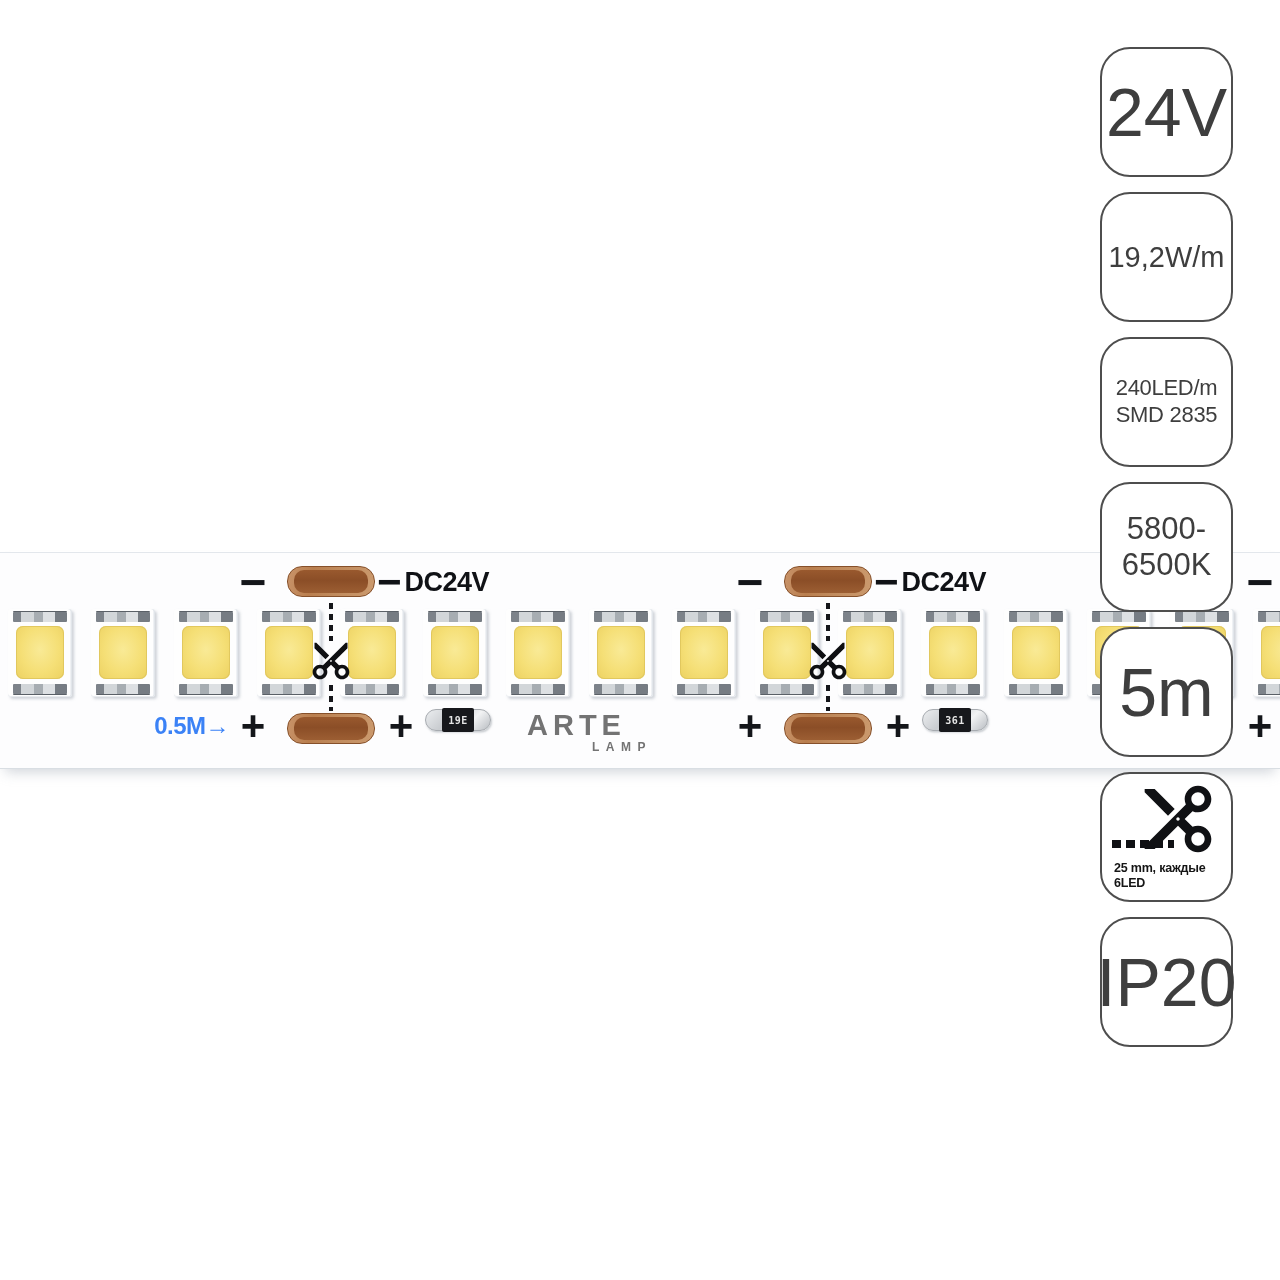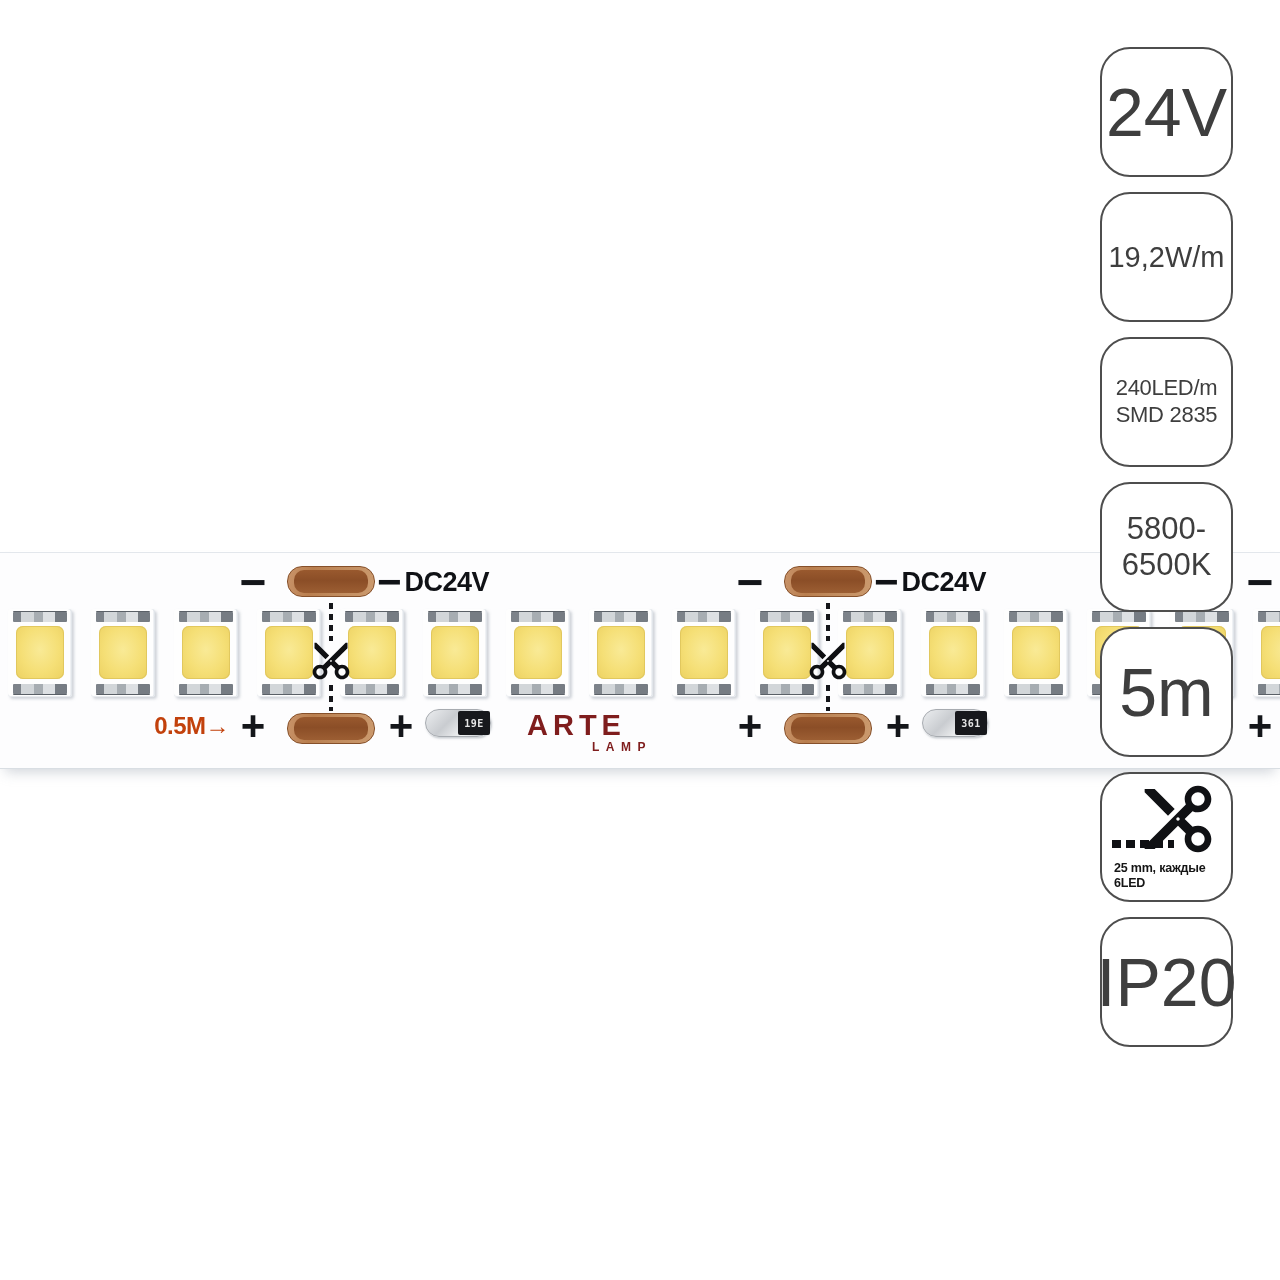--- a/index.html
+++ b/index.html
@@ -69,35 +69,35 @@
   .plus-right{left:48px;top:158px;}
   .dcgroup{
     position:absolute;left:46px;top:14px;height:30px;display:flex;align-items:center;gap:3px;
     color:#101216;
   }
   .dcgroup .sym-inline{font-size:42px;font-weight:bold;line-height:0;}
   .dc-label{font-size:27px;font-weight:bold;letter-spacing:-0.5px;}
   .len-label{
     position:absolute;left:-180px;top:160px;width:78px;height:26px;
     display:flex;align-items:center;justify-content:flex-end;
-    font-size:24px;font-weight:bold;color:#c2410c;letter-spacing:-0.5px;
+    font-size:24px;font-weight:bold;color:#3b82f6;letter-spacing:-0.5px;
   }
   .resistor{
-    position:absolute;left:94px;top:156px;width:66px;height:28px;border-radius:16px;box-sizing:border-box;
+    position:absolute;left:94px;top:156px;width:66px;height:22px;border-radius:16px;box-sizing:border-box;
     border:1.5px solid #a7abb0;
     background:linear-gradient(135deg,#eceef0,#c9ccd0 38%,#f2f3f4 68%,#b9bdc2);
-    display:flex;align-items:center;justify-content:flex-end;
+    display:flex;align-items:center;justify-content:center;
     box-shadow:1px 1.5px 2px rgba(150,158,166,.5);
   }
   .rmark{
     width:32px;height:24px;border-radius:2px;background:#17181c;color:#e6e6e6;
     display:flex;align-items:center;justify-content:center;
     font-family:"DejaVu Sans Mono","Liberation Mono",monospace;font-size:10px;font-weight:bold;letter-spacing:.5px;
   }
-  .brand{position:absolute;left:527px;top:158px;color:#7f1d1d;}
+  .brand{position:absolute;left:527px;top:158px;color:#737373;}
   .brand-arte{font-size:29px;font-weight:bold;letter-spacing:5px;line-height:1;}
   .brand-lamp{font-size:12px;font-weight:bold;letter-spacing:6.5px;line-height:1;margin:1px 0 0 20px;padding-left:45px;}
   .edge-minus{left:1238px;top:14px;}
   .edge-plus{left:1238px;top:158px;}
 
   
   .badges{position:absolute;left:1100px;top:47px;display:flex;flex-direction:column;gap:15px;}
   .badge{
     width:133px;height:130px;box-sizing:border-box;background:#fff;
     border:2.5px solid #4e4e4e;border-radius:30px;

